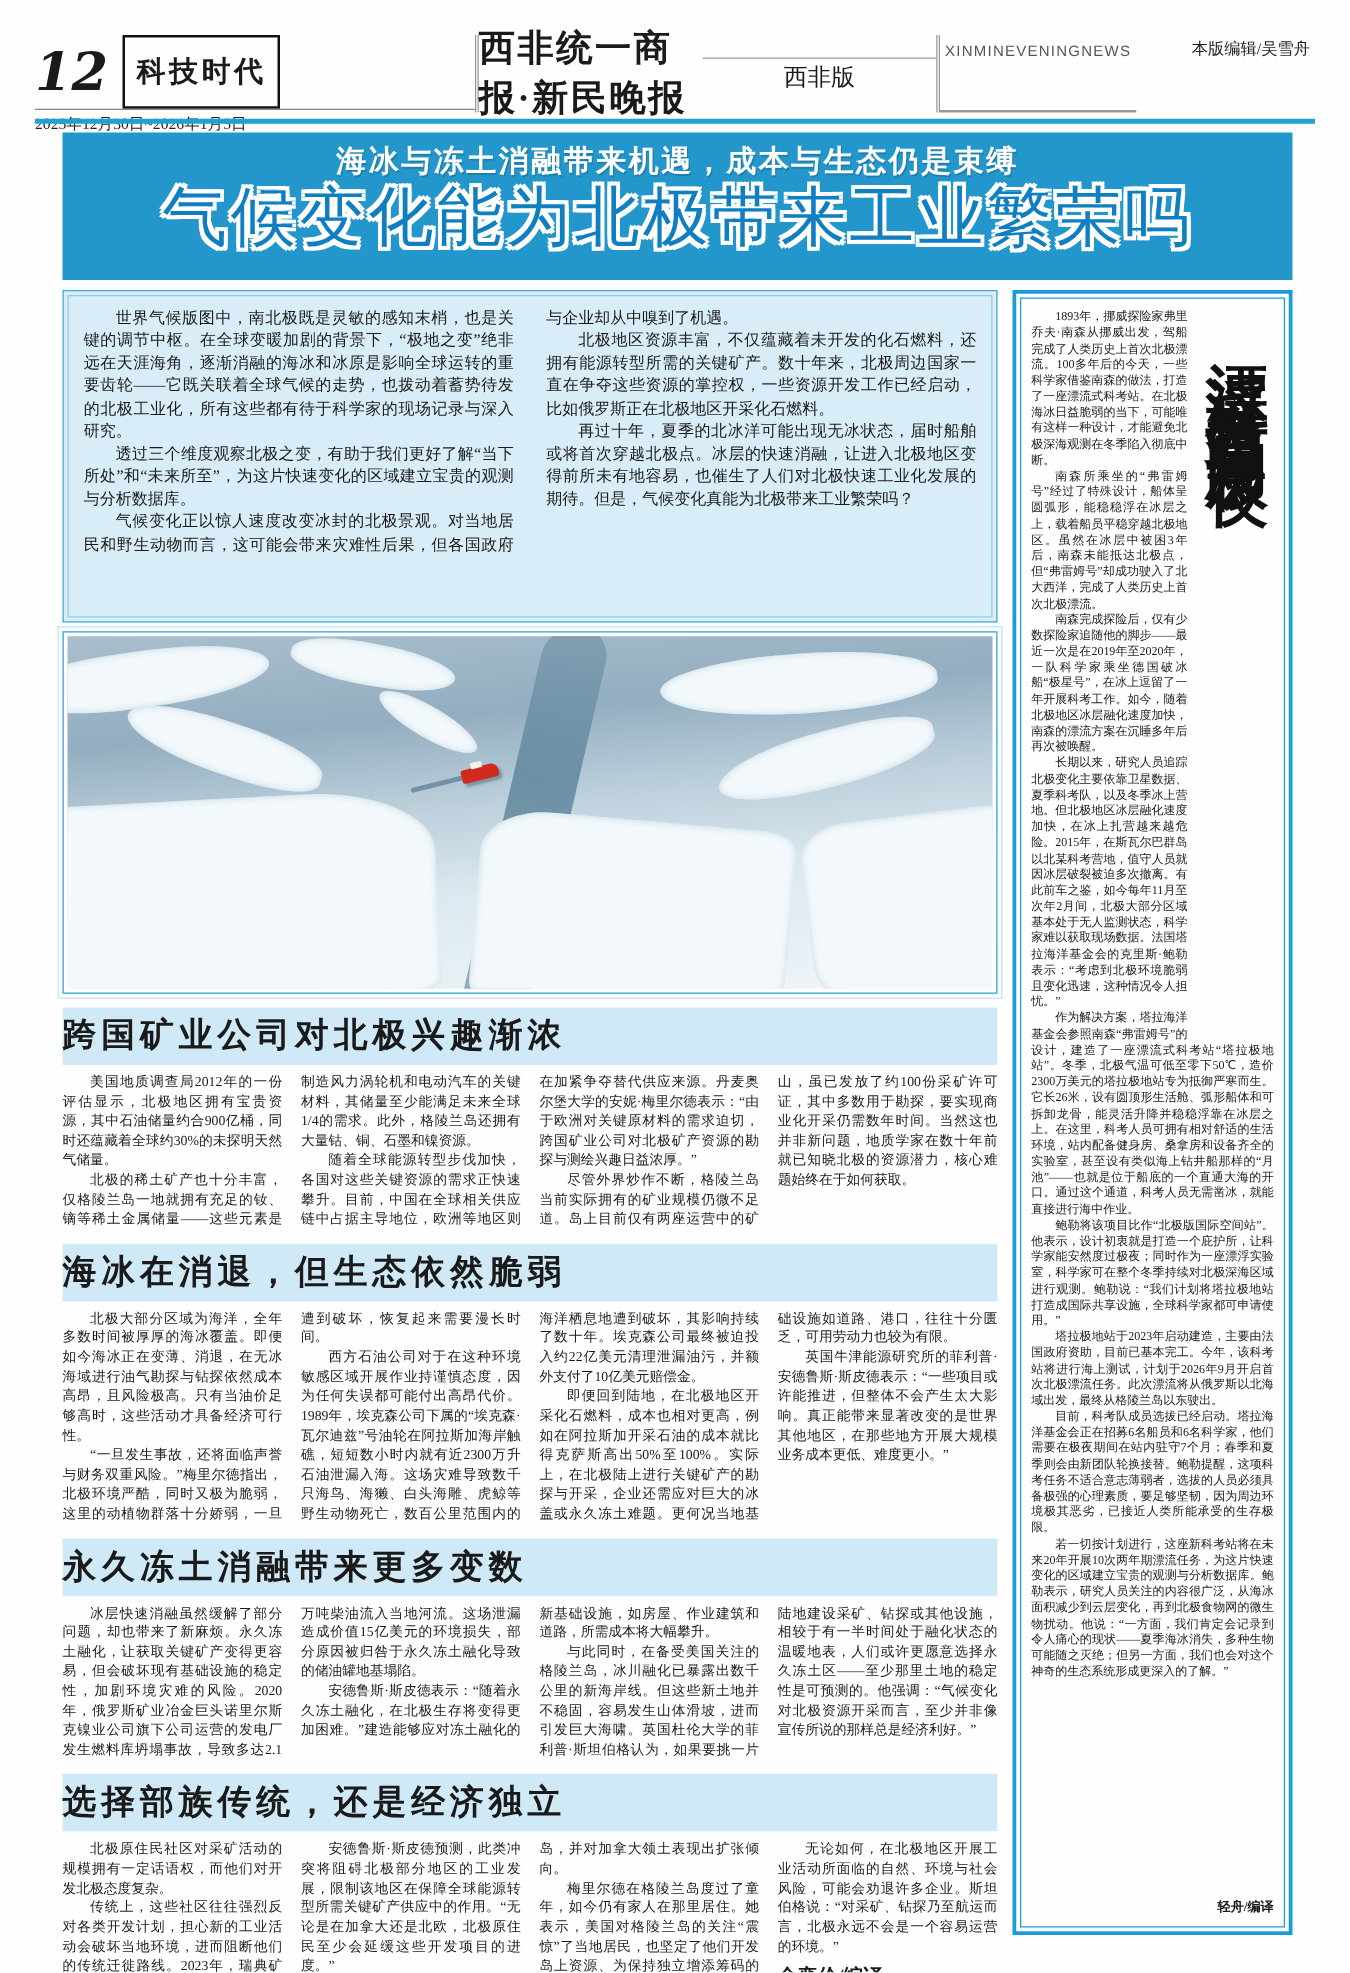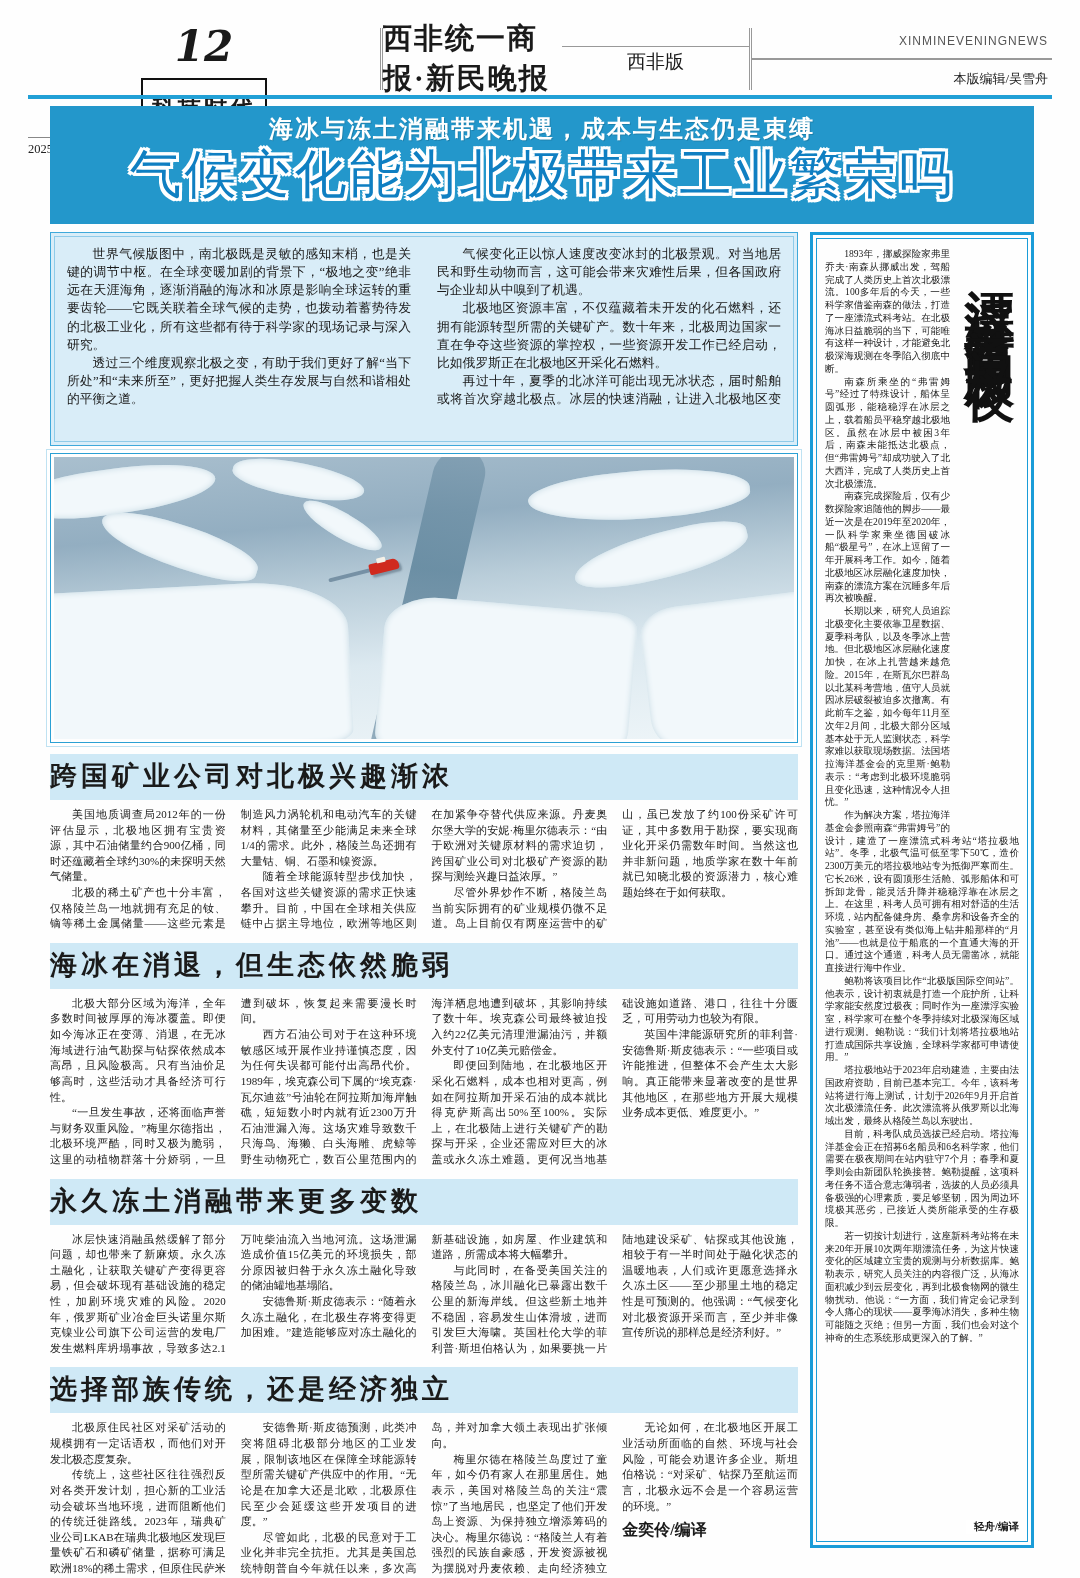--- a/index.html
+++ b/index.html
@@ -1,47 +1,47 @@
 <!DOCTYPE html>
 <html><head>
 <meta charset="utf-8">
 <style>
   html,body{margin:0;padding:0;background:#ffffff;}
   .page{position:relative;width:1080px;height:1578px;background:#fefefe;overflow:hidden;
         font-family:"Liberation Serif",serif;color:#1a1a1a;}
   
   .header{position:absolute;left:28px;top:28px;width:1024px;height:62px;display:flex;}
   .h-left{width:352px;display:flex;flex-direction:column;justify-content:space-between;}
-  .h-left-top{display:flex;align-items:center;gap:12px;flex-direction:column;}
+  .h-left-top{display:flex;align-items:center;gap:12px;}
   .page-num{font-family:"DejaVu Serif",serif;font-style:italic;font-weight:bold;font-size:42px;line-height:.9;}
   .section-box{border:2px solid #111;font-weight:bold;font-size:23px;letter-spacing:3px;padding:12px 9px;}
   .h-date{font-size:12.5px;border-top:1px solid #888;padding-top:3px;color:#222;}
   .h-center{flex:1;border-left:3px double #999;border-right:3px double #999;
             display:flex;flex-direction:row;justify-content:center;align-items:center;}
   .masthead{font-weight:bold;font-size:29px;letter-spacing:2px;}
   .edition{font-size:19px;border-top:1px solid #999;margin-top:3px;padding:2px 0 0;width:92%;text-align:center;}
-  .h-right{width:300px;display:flex;flex-direction:column;justify-content:space-between;}
+  .h-right{width:300px;display:flex;flex-direction:row;justify-content:space-between;}
   .masthead-en{font-family:"Liberation Sans",sans-serif;font-size:12px;letter-spacing:1px;color:#555;
                text-align:right;padding:6px 4px 10px;border-bottom:2px solid #999;}
   .editor{font-size:13px;text-align:right;padding:2px 4px 2px;}
   .top-rule{position:absolute;left:28px;top:95px;width:1024px;height:4px;background:#21a0d6;}
   
   .content{position:absolute;left:50px;top:106px;width:984px;}
   .banner{height:118px;background:#2397cb;text-align:center;color:#fff;padding-top:7px;box-sizing:border-box;}
   .kicker{font-family:Liberation Sans, sans-serif;font-weight:bold;font-size:24px;letter-spacing:2px;
           text-shadow:1px 1px 0 rgba(0,0,0,.15);}
   .headline{font-family:"Liberation Sans",sans-serif;font-weight:400;font-size:52px;letter-spacing:3px;
             color:#0f7fc2;line-height:1.12;
             text-shadow:-3px -3px 0 #fff,3px -3px 0 #fff,-3px 3px 0 #fff,3px 3px 0 #fff,
                         0 -3px 0 #fff,0 3px 0 #fff,-3px 0 0 #fff,3px 0 0 #fff;}
   .body-row{display:flex;gap:12px;margin-top:8px;align-items:flex-start;}
   .main-col{width:748px;}
   
   .intro-box{background:#d9edf8;border:1px solid #3fa9db;outline:1px solid #8fcbe9;outline-offset:-5px;
-             padding:12px 16px;box-sizing:border-box;height:214px;overflow:hidden;
+             padding:12px 16px;box-sizing:border-box;height:266px;overflow:hidden;
              column-count:2;column-gap:26px;font-size:12.8px;line-height:1.42;text-align:justify;}
   .intro-box p{margin:0;text-indent:2em;}
   
   .photo-frame{margin-top:7px;border:1px solid #2aa0d4;box-shadow:0 0 0 3px #fff,0 0 0 4px #bfe2f2;padding:3px;}
   .photo{position:relative;height:282px;overflow:hidden;
          background:linear-gradient(175deg,#a9bfce 0%,#93aec1 26%,#b9cdd9 45%,#dce9f0 68%,#eef5f8 100%);}
   .floe{position:absolute;background:#f2f8fb;box-shadow:inset 0 0 6px #c4d8e2;}
   .f1{left:-4%;top:4%;width:26%;height:16%;border-radius:40% 60% 55% 45%;transform:rotate(-8deg);}
   .f2{left:24%;top:2%;width:18%;height:12%;border-radius:55% 45% 60% 40%;transform:rotate(12deg);}
   .f3{left:64%;top:5%;width:30%;height:17%;border-radius:45% 55% 40% 60%;transform:rotate(-5deg);}
@@ -107,21 +107,21 @@
       <div class="kicker">海冰与冻土消融带来机遇，成本与生态仍是束缚</div>
       <div class="headline">气候变化能为北极带来工业繁荣吗</div>
     </div>
 
     <div class="body-row">
 
       <div class="main-col">
 
         <div class="intro-box">
           <p>世界气候版图中，南北极既是灵敏的感知末梢，也是关键的调节中枢。在全球变暖加剧的背景下，“极地之变”绝非远在天涯海角，逐渐消融的海冰和冰原是影响全球运转的重要齿轮——它既关联着全球气候的走势，也拨动着蓄势待发的北极工业化，所有这些都有待于科学家的现场记录与深入研究。</p>
-          <p>透过三个维度观察北极之变，有助于我们更好了解“当下所处”和“未来所至”，更好把握人类生存发展与自然和谐相处的平衡之道。</p>
+          <p>透过三个维度观察北极之变，有助于我们更好了解“当下所处”和“未来所至”，为这片快速变化的区域建立宝贵的观测与分析数据库。</p>
           <p>气候变化正以惊人速度改变冰封的北极景观。对当地居民和野生动物而言，这可能会带来灾难性后果，但各国政府与企业却从中嗅到了机遇。</p>
           <p>北极地区资源丰富，不仅蕴藏着未开发的化石燃料，还拥有能源转型所需的关键矿产。数十年来，北极周边国家一直在争夺这些资源的掌控权，一些资源开发工作已经启动，比如俄罗斯正在北极地区开采化石燃料。</p>
           <p>再过十年，夏季的北冰洋可能出现无冰状态，届时船舶或将首次穿越北极点。冰层的快速消融，让进入北极地区变得前所未有地容易，也催生了人们对北极快速工业化发展的期待。但是，气候变化真能为北极带来工业繁荣吗？</p>
         </div>
 
         <div class="photo-frame">
           <div class="photo">
             <div class="floe f1"></div>
             <div class="floe f2"></div>
             <div class="floe f3"></div>

